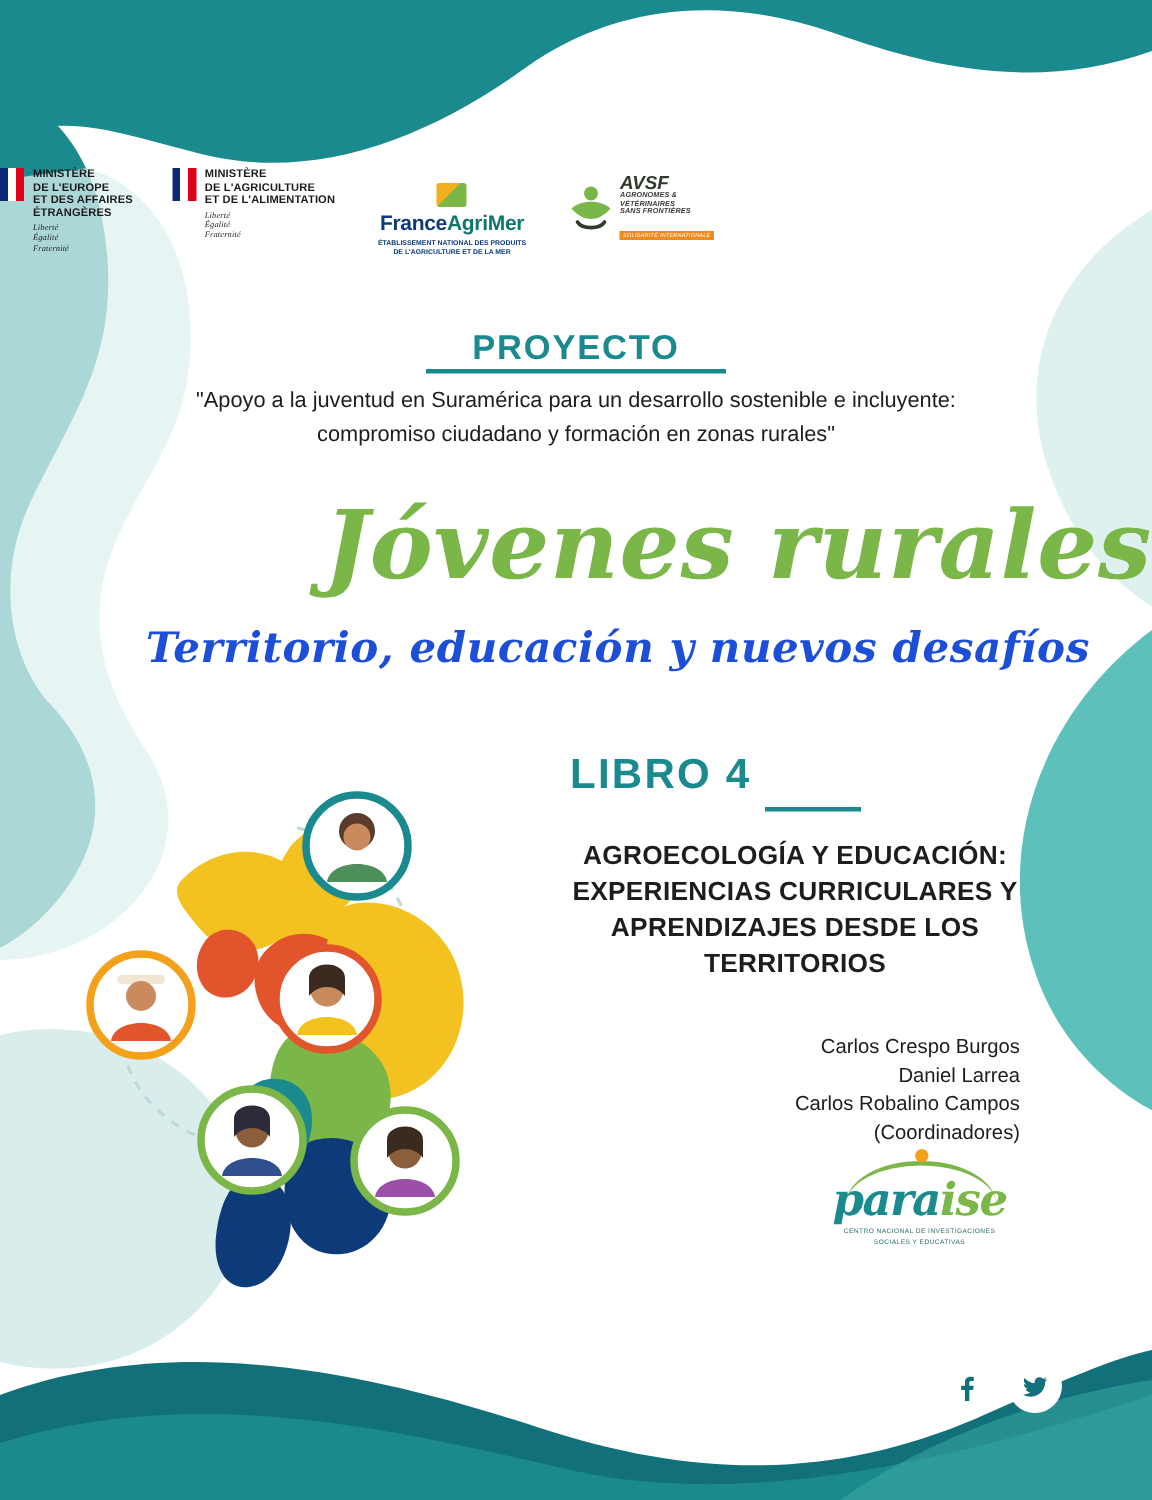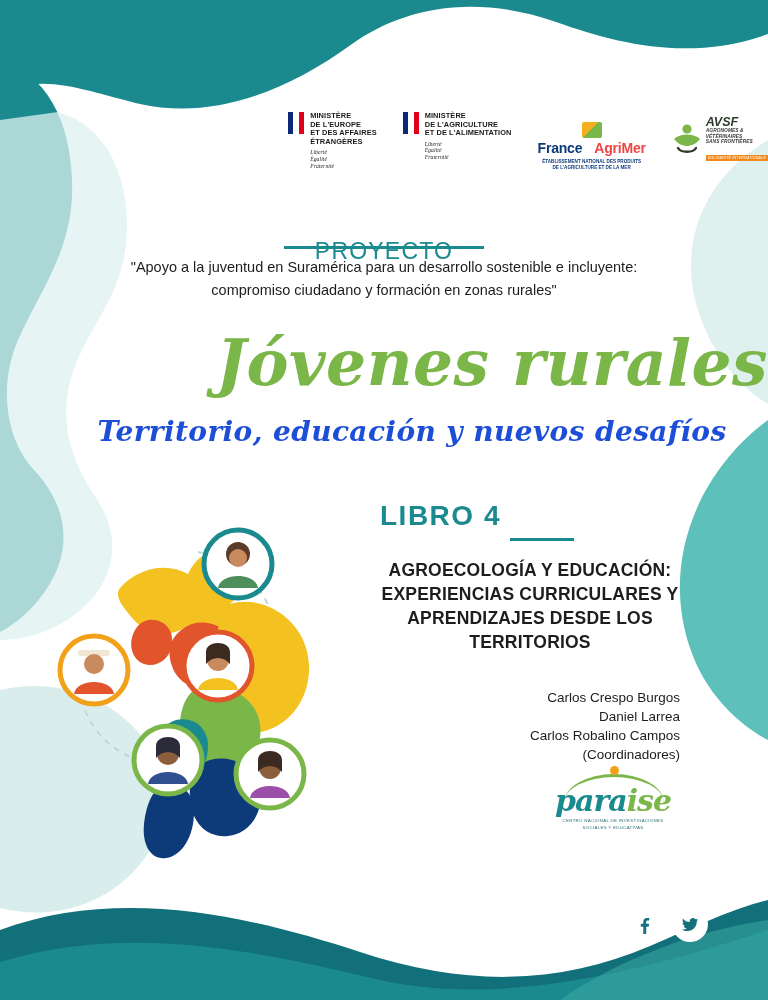--- a/index.html
+++ b/index.html
@@ -9,43 +9,43 @@
     background:#ffffff;position:relative;
   }
   .page{position:absolute;inset:0;background:#ffffff;overflow:hidden;}
 
   
   .bg-svg{position:absolute;inset:0;width:768px;height:1000px;}
 
   
   .logos{
     position:absolute;top:112px;left:0;width:768px;
-    display:flex;justify-content:flex-end;align-items:flex-start;gap:26px;
+    display:flex;justify-content:flex-start;align-items:flex-start;gap:26px;
   }
   .logo-block{display:flex;align-items:flex-start;}
   .fr-flag{width:16px;height:22px;margin-right:6px;flex:none;
     background:linear-gradient(to right,#0b2879 0 33.3%,#ffffff 33.3% 66.6%,#e1001a 66.6% 100%);}
   .min-text{font-size:7.4px;line-height:8.6px;font-weight:bold;color:#1a1a1a;letter-spacing:.1px;}
   .devise{font-family:"Liberation Serif",serif;font-style:italic;font-size:5.6px;line-height:6.6px;color:#1a1a1a;font-weight:normal;margin-top:3px;}
   .fam{display:flex;flex-direction:column;align-items:center;}
   .fam-top{font-size:14px;font-weight:bold;letter-spacing:-.2px;}
   .fam-top .b{color:#0d3b7a;}
-  .fam-top .g{color:#ef4444;padding-left:12px;}
+  .fam-top .g{color:#0f766e;}
   .fam-sub{font-size:4.6px;line-height:5.6px;color:#0d3b7a;text-align:center;margin-top:3px;font-weight:bold;}
   .fam-emblem{width:20px;height:16px;background:
     linear-gradient(135deg,#f2b01e 0 45%,#7ab648 45% 100%);border-radius:2px;margin-bottom:2px;}
   .avsf{display:flex;align-items:center;gap:4px;}
   .avsf-txt{font-size:12.5px;font-weight:bold;color:#2f3b2a;line-height:12px;}
   .avsf-sub{font-size:4.8px;line-height:5.6px;color:#3a3a3a;font-weight:bold;letter-spacing:.1px;}
   .avsf-bar{margin-top:2px;background:#f08a1d;color:#fff;font-size:3.6px;padding:1px 2px;letter-spacing:.2px;display:inline-block;}
 
   
   .proyecto{
     position:absolute;top:218px;left:0;width:768px;text-align:center;
-    font-size:23px;font-weight:normal;color:#1b8a8f;letter-spacing:1.2px;margin-top:20px;
+    font-size:23px;font-weight:bold;color:#1b8a8f;letter-spacing:1.2px;
   }
   .proyecto-underline{
     position:absolute;top:246px;left:284px;width:200px;height:2.5px;background:#1b8a8f;
   }
   .proyecto-sub{
     position:absolute;top:256px;left:124px;width:520px;text-align:center;
     font-size:14.5px;line-height:23px;color:#1d1d1b;
   }
 
   

